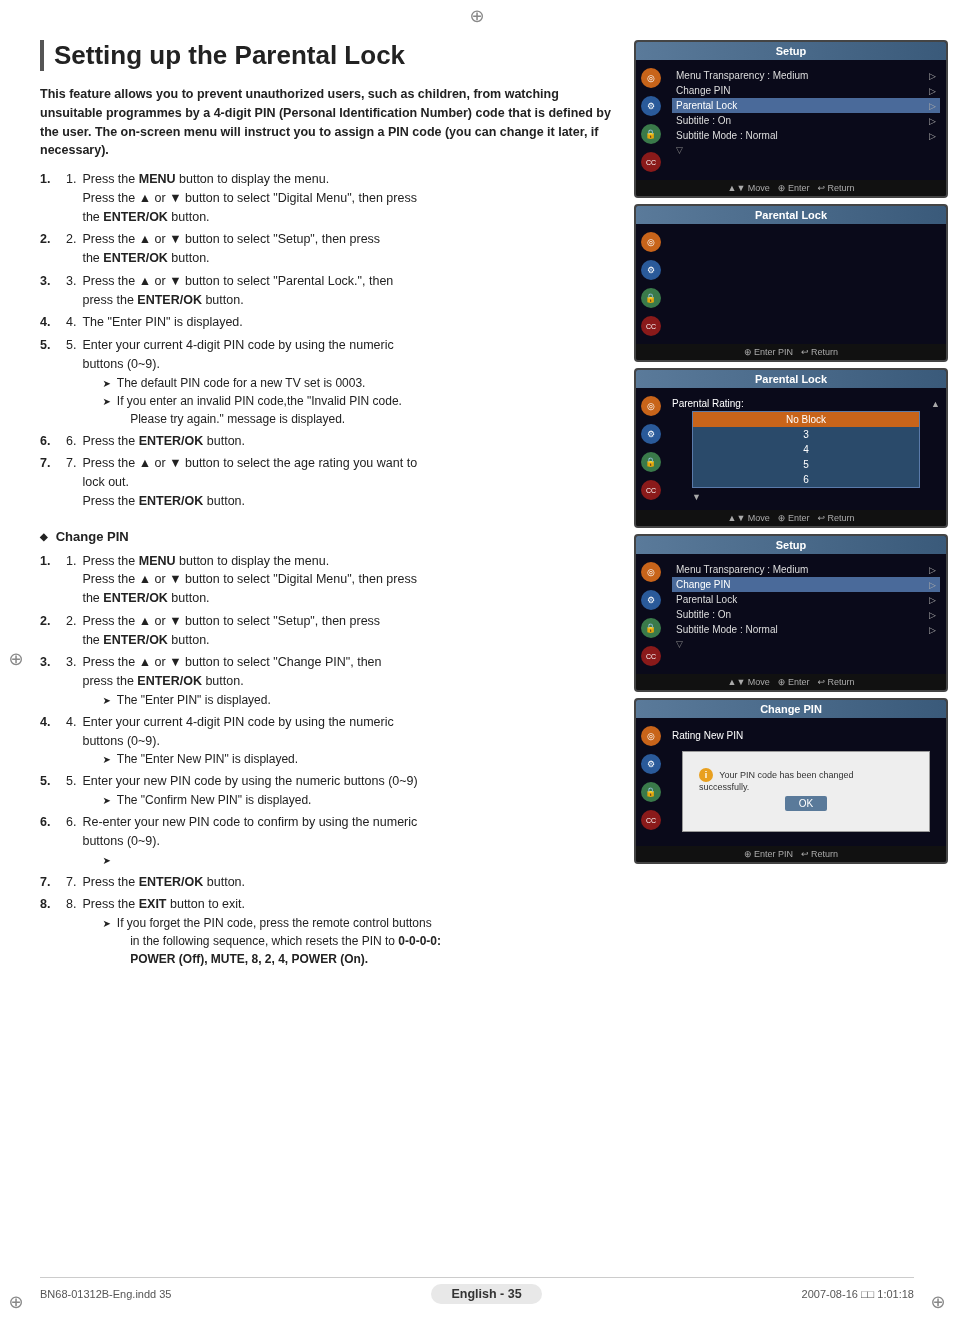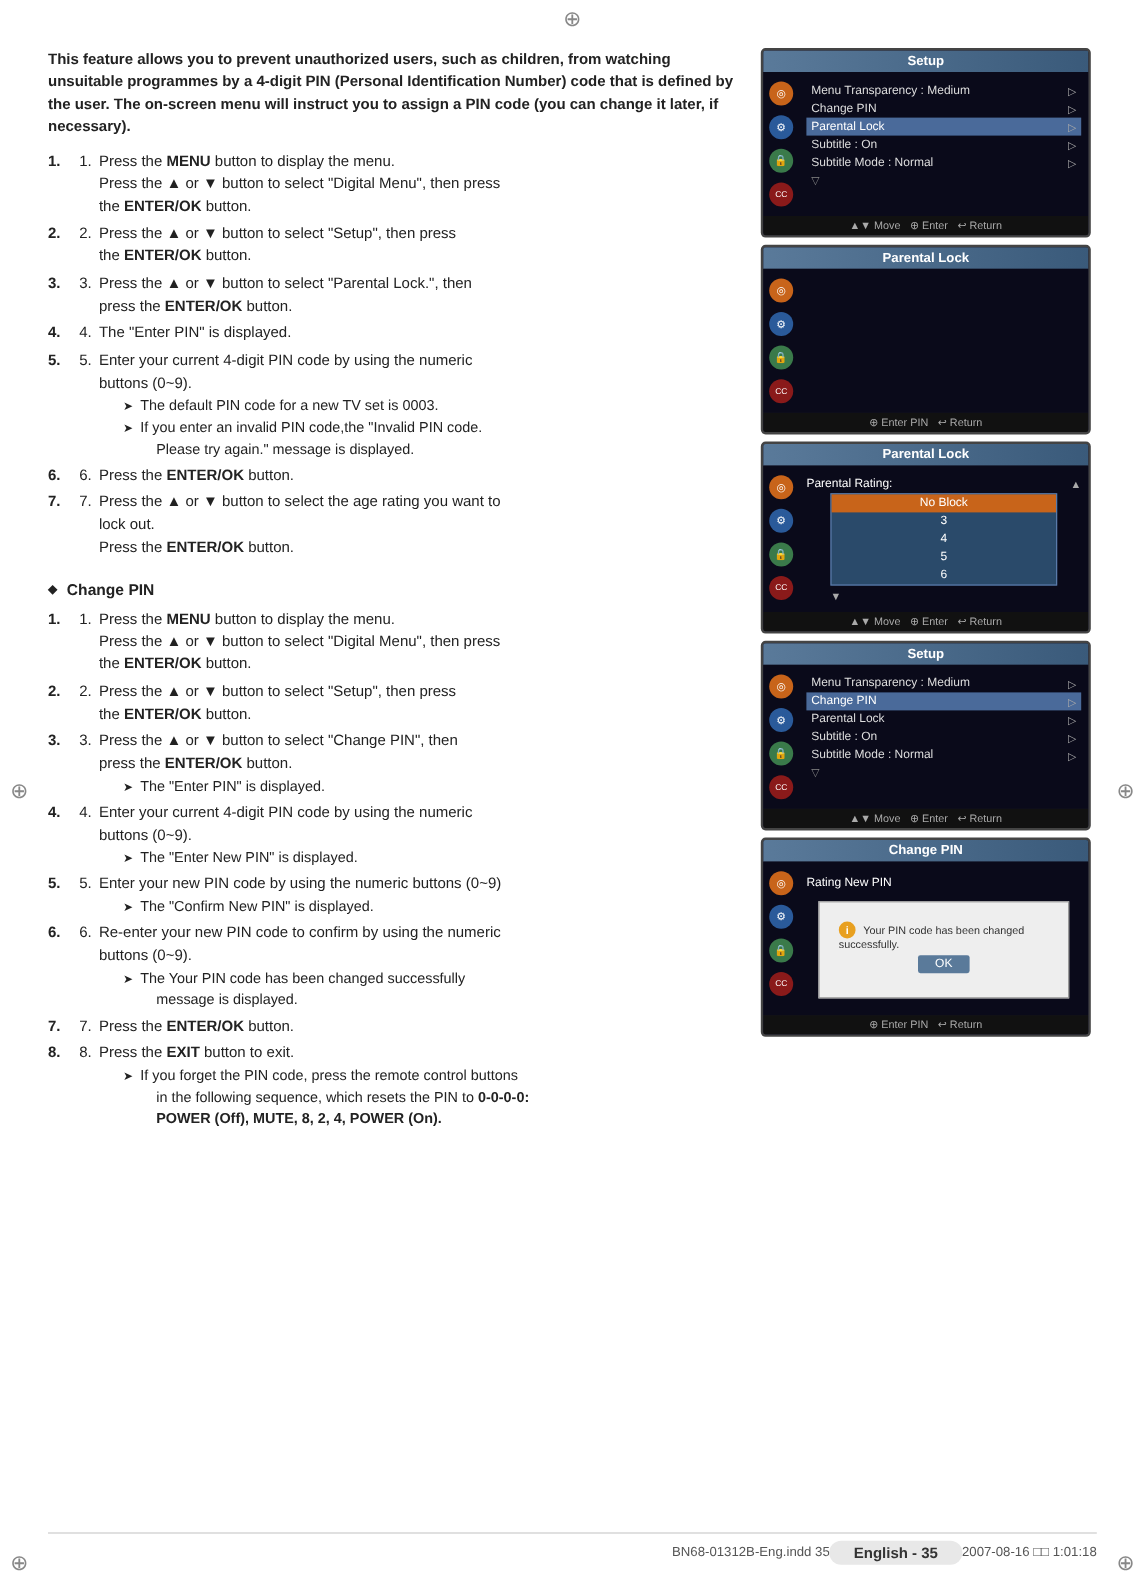--- a/index.html
+++ b/index.html
@@ -120,21 +120,21 @@
     }
     .bullet-diamond { font-size: 10px; }
 
     
     .page-footer {
       position: absolute;
       bottom: 14px;
       left: 40px;
       right: 40px;
       display: flex;
-      justify-content: flex-end;
+      justify-content: space-between;
       align-items: center;
       font-size: 11px;
       color: #555;
       border-top: 1px solid #ccc;
       padding-top: 6px;
     }
 
     .english-badge {
       background: #e8e8e8;
       border-radius: 12px;
@@ -143,21 +143,21 @@
       font-weight: bold;
       color: #333;
     }
 
     
     .tv-screenshot {
       background: #1a1a2e;
       border: 2px solid #444;
       border-radius: 4px;
       overflow: hidden;
-      width: 275px;
+      width: 314px;
     }
 
     .tv-title-bar {
       background: linear-gradient(to right, #5a7a9a, #3a5a7a);
       color: #fff;
       font-size: 11px;
       text-align: center;
       padding: 3px 6px;
       font-weight: bold;
     }
@@ -297,20 +297,21 @@
 <div class="reg-mark reg-top">⊕</div>
 <div class="reg-mark reg-left">⊕</div>
 <div class="reg-mark reg-right">⊕</div>
 <div class="reg-mark reg-bl">⊕</div>
 <div class="reg-mark reg-br">⊕</div>
 
 <div class="content-area">
 
   <div class="left-col">
 
+    <h1 class="page-title">Setting up the Parental Lock</h1>
 
     <p class="intro-bold">This feature allows you to prevent unauthorized users, such as children, from watching unsuitable programmes by a 4-digit PIN (Personal Identification Number) code that is defined by the user.  The on-screen menu will instruct you to assign a PIN code (you can change it later, if necessary).</p>
 
     <ol class="numbered-list">
       <li>
         <span class="li-num">1.</span>
         <div class="li-content">
           Press the <span class="bold">MENU</span> button to display the menu.<br>
           Press the ▲ or ▼ button to select "Digital Menu", then press<br>
           the <span class="bold">ENTER/OK</span> button.
@@ -418,21 +419,20 @@
             </div>
         </div>
       </li>
       <li>
         <span class="li-num">6.</span>
         <div class="li-content">
           Re-enter your new PIN code to confirm by using the numeric<br>
           buttons (0~9).<br>
           <div class="note-line">
               <span class="note-arrow"></span>
-              <span>The Your PIN code has been changed successfully<br>&nbsp;&nbsp;&nbsp;&nbsp;message is displayed.</span>
             </div>
         </div>
       </li>
       <li>
         <span class="li-num">7.</span>
         <div class="li-content">Press the <span class="bold">ENTER/OK</span> button.</div>
       </li>
       <li>
         <span class="li-num">8.</span>
         <div class="li-content">

